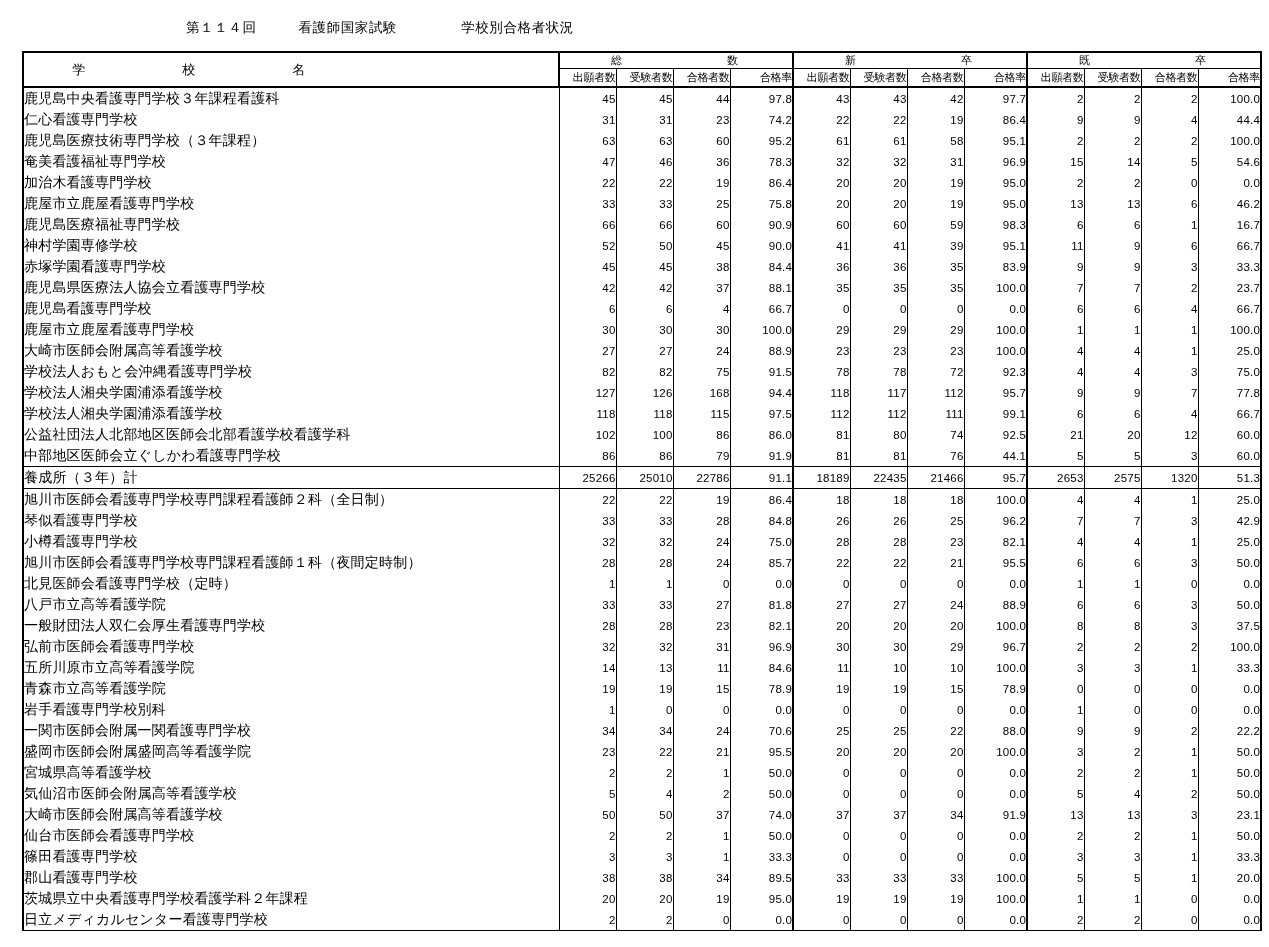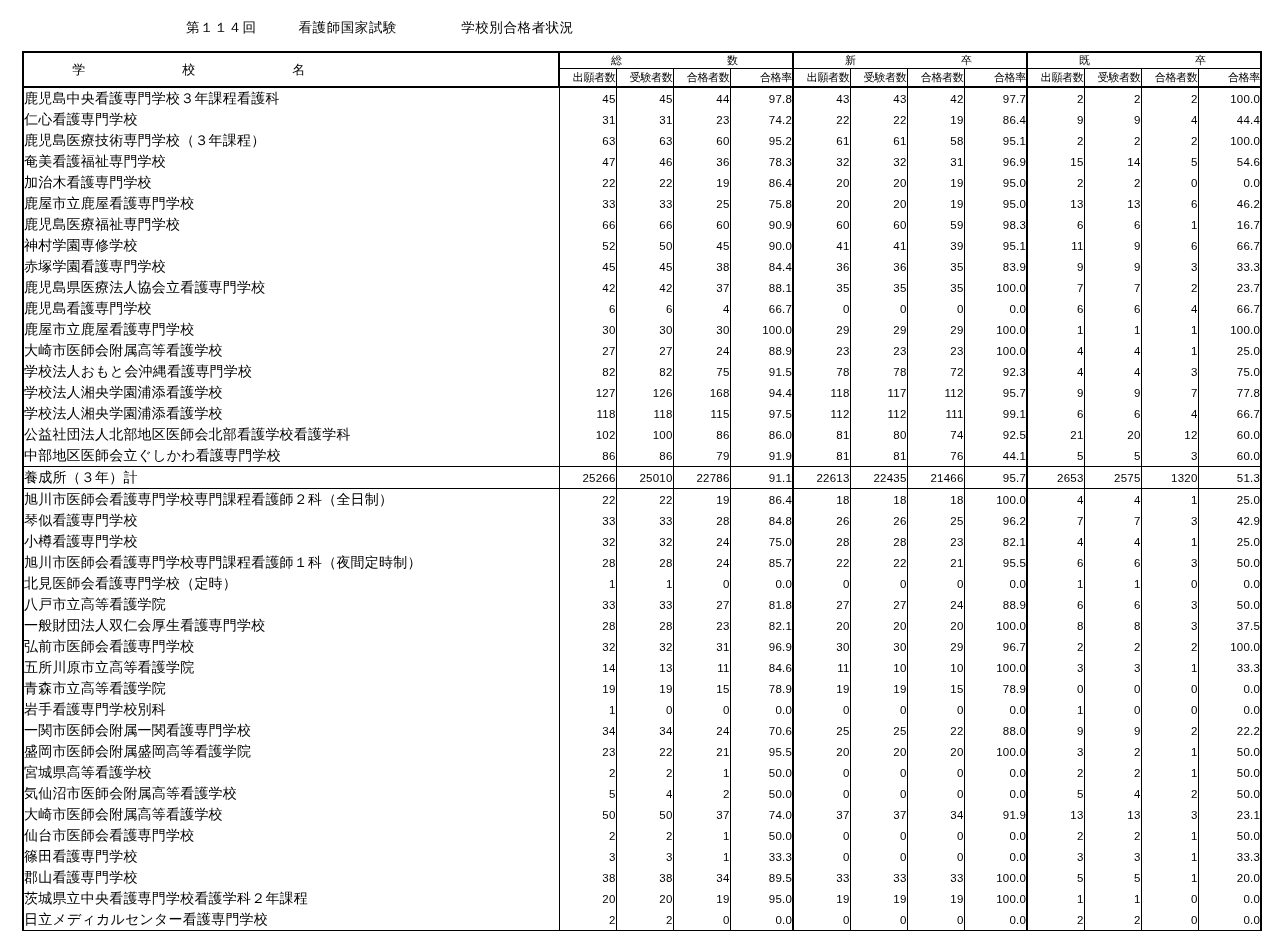--- a/index.html
+++ b/index.html
@@ -439,21 +439,21 @@
           <td class="num br">5</td>
           <td class="num br">3</td>
           <td class="num brw">60.0</td>
         </tr>
         <tr class="subtotal">
           <td class="school blw br bt bb">養成所（３年）計</td>
           <td class="num br bt bb">25266</td>
           <td class="num br bt bb">25010</td>
           <td class="num br bt bb">22786</td>
           <td class="num brw bt bb">91.1</td>
-          <td class="num br bt bb">22613</td>
+          <td class="num br bt bb">18189</td>
           <td class="num br bt bb">22435</td>
           <td class="num br bt bb">21466</td>
           <td class="num brw bt bb">95.7</td>
           <td class="num br bt bb">2653</td>
           <td class="num br bt bb">2575</td>
           <td class="num br bt bb">1320</td>
           <td class="num brw bt bb">51.3</td>
         </tr>
         <tr>
           <td class="school blw br">旭川市医師会看護専門学校専門課程看護師２科（全日制）</td>

